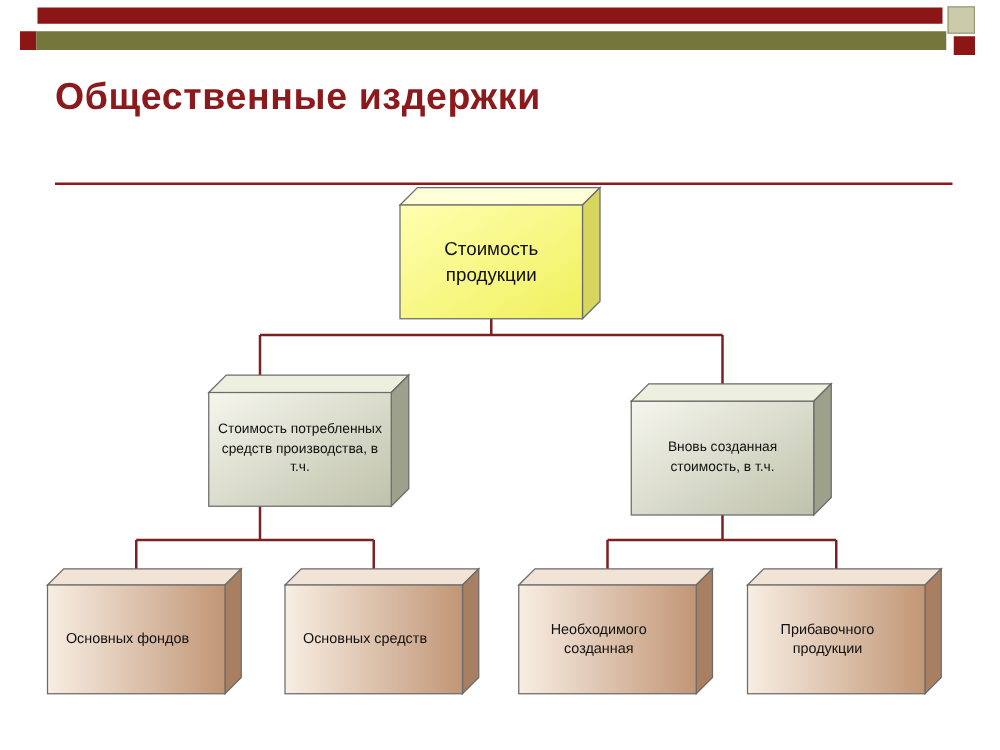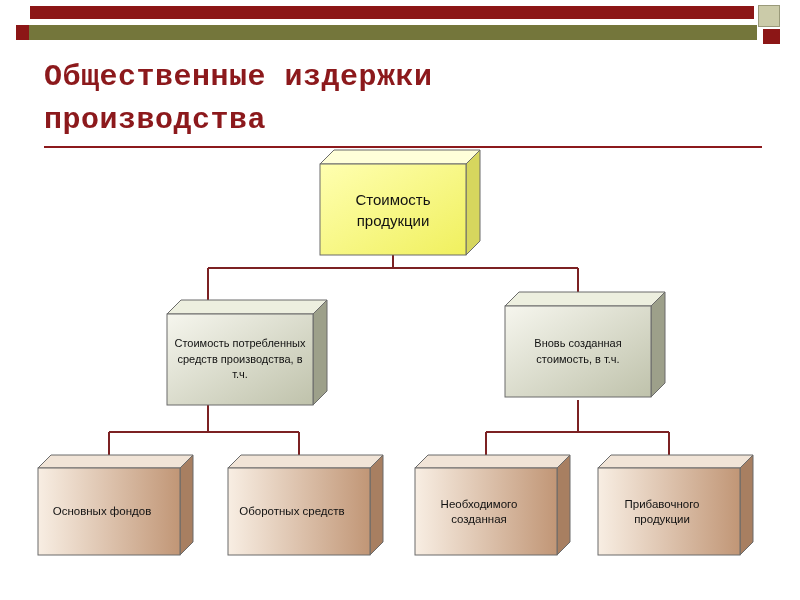--- a/index.html
+++ b/index.html
@@ -10,21 +10,21 @@
   
   .decor{position:absolute;}
   .bar-maroon{left:30px;top:6px;width:724px;height:13px;background:#8c1616;}
   .sq-tan{left:758px;top:5px;width:20px;height:20px;background:#cbcba9;border:1px solid #9a9a7a;}
   .sq-maroon-left{left:16px;top:25px;width:13px;height:15px;background:#8c1616;}
   .bar-olive{left:29px;top:25px;width:728px;height:15px;background:#74763b;}
   .sq-maroon-right{left:763px;top:29px;width:17px;height:15px;background:#8c1616;}
   
   .title{
     position:absolute;left:44px;top:56px;
-    font-family:Liberation Mono, monospace;font-weight:700;
+    font-family:Liberation Sans, sans-serif;font-weight:700;
     font-size:30px;line-height:43px;color:#8c191c;letter-spacing:.5px;
   }
   .title-underline{position:absolute;left:44px;top:146px;width:718px;height:2px;background:#8c191c;}
   
   .connectors{position:absolute;left:0;top:0;pointer-events:none;}
   
   .cube{position:absolute;}
   .cube-l{width:160px;height:105px;}
   .cube-s{width:155px;height:100px;}
   .cube-svg{position:absolute;left:0;top:0;overflow:visible;}
@@ -33,21 +33,21 @@
     text-align:center;color:#111;box-sizing:border-box;
   }
   .cube-l .cube-label{left:0;top:14px;width:146px;height:91px;}
   .cube-s .cube-label{left:0;top:13px;width:128px;height:87px;}
   .root-label{font-size:15px;line-height:1.4;padding:0 18px;}
   .mid-label{font-size:11px;line-height:1.4;padding:0 5px;}
   .leaf-label{font-size:11.5px;line-height:1.3;padding:0 2px;}
   
   .node-root{left:320px;top:150px;}
   .node-m1{left:135px;top:300px;margin-left:32px;}
-  .node-m2{left:505px;top:292px;}
+  .node-m2{left:505px;top:307px;}
   .node-b1{left:38px;top:455px;}
   .node-b2{left:228px;top:455px;}
   .node-b3{left:415px;top:455px;}
   .node-b4{left:598px;top:455px;}
 </style>
 </head>
 <body>
 
 <div class="slide">
 
@@ -69,21 +69,20 @@
   </svg>
 
   <div class="decor bar-maroon"></div>
   <div class="decor sq-tan"></div>
   <div class="decor sq-maroon-left"></div>
   <div class="decor bar-olive"></div>
   <div class="decor sq-maroon-right"></div>
 
   <div class="title">
     <div>Общественные издержки</div>
-    <div>производства</div>
   </div>
   <div class="title-underline"></div>
 
   <svg class="connectors" width="800" height="600" viewBox="0 0 800 600">
     <path d="M393 250 L393 268 M208 268 L578 268 M208 268 L208 316 M578 268 L578 316
              M208 400 L208 432 M109 432 L299 432 M109 432 L109 471 M299 432 L299 471
              M578 400 L578 432 M486 432 L669 432 M486 432 L486 471 M669 432 L669 471" fill="none" stroke="#7c2123" stroke-width="2"></path>
   </svg>
 
   <div class="cube cube-l node-root">
@@ -121,21 +120,21 @@
     </svg>
     <div class="cube-label leaf-label">Основных фондов</div>
   </div>
 
   <div class="cube cube-s node-b2">
     <svg class="cube-svg" width="155" height="100" viewBox="0 0 155 100">
       <polygon points="0,13 13,0 155,0 142,13" fill="#f1e4d7" stroke="#6b6b6b" stroke-width="1"></polygon>
       <polygon points="142,13 155,0 155,87 142,100" fill="#a87f61" stroke="#6b6b6b" stroke-width="1"></polygon>
       <rect x="0" y="13" width="142" height="87" fill="url(#gt)" stroke="#6b6b6b" stroke-width="1"></rect>
     </svg>
-    <div class="cube-label leaf-label">Оборотных средств</div>
+    <div class="cube-label leaf-label">Основных средств</div>
   </div>
 
   <div class="cube cube-s node-b3">
     <svg class="cube-svg" width="155" height="100" viewBox="0 0 155 100">
       <polygon points="0,13 13,0 155,0 142,13" fill="#f1e4d7" stroke="#6b6b6b" stroke-width="1"></polygon>
       <polygon points="142,13 155,0 155,87 142,100" fill="#a87f61" stroke="#6b6b6b" stroke-width="1"></polygon>
       <rect x="0" y="13" width="142" height="87" fill="url(#gt)" stroke="#6b6b6b" stroke-width="1"></rect>
     </svg>
     <div class="cube-label leaf-label">Необходимого созданная</div>
   </div>

